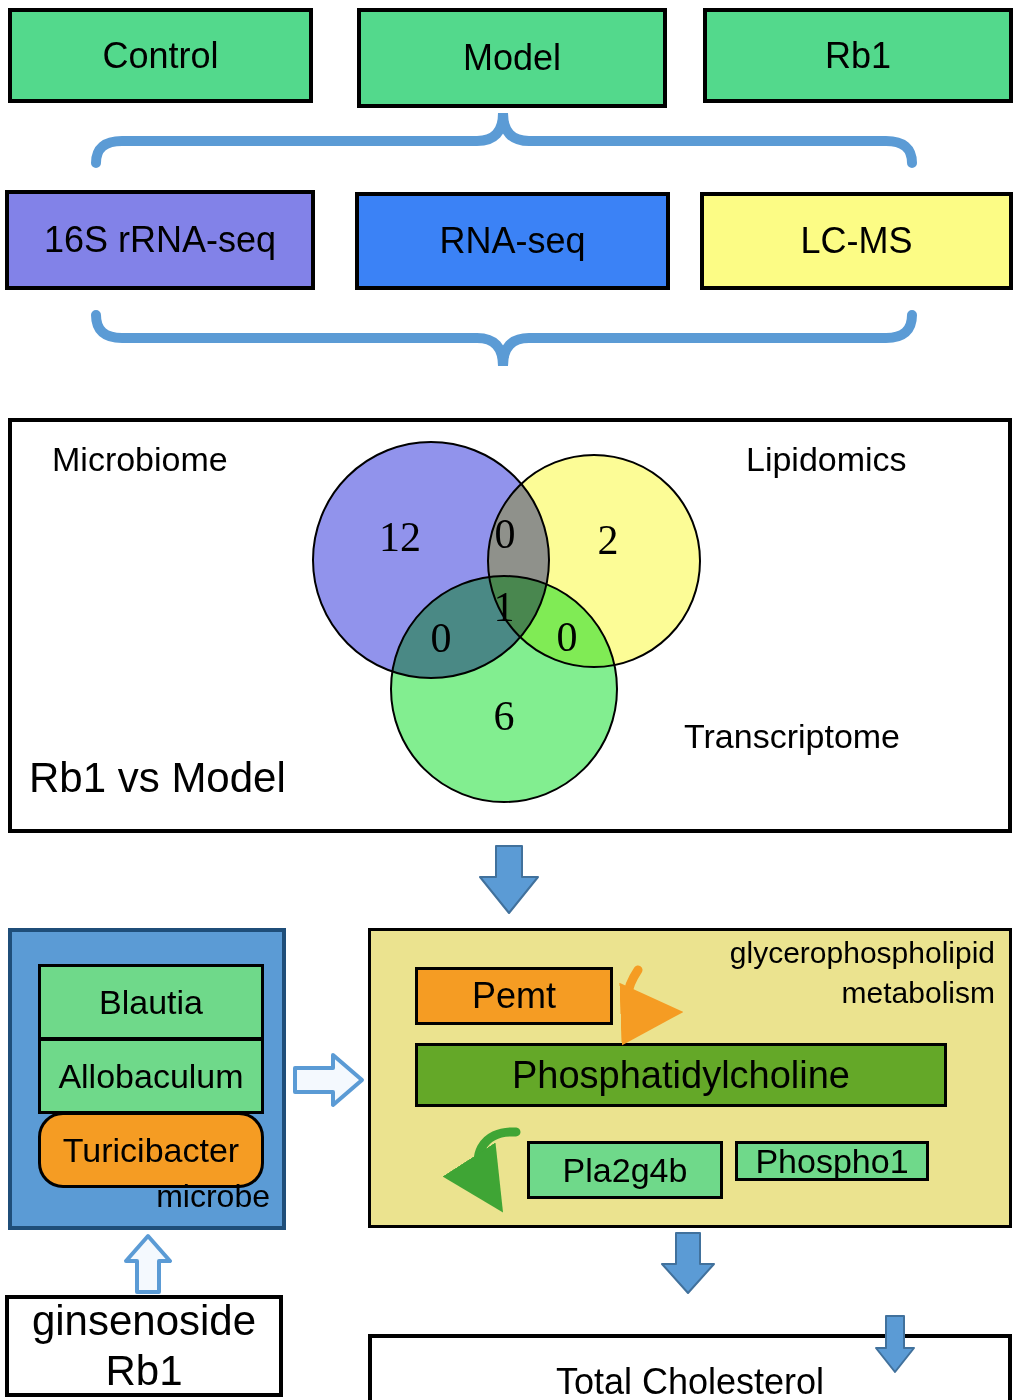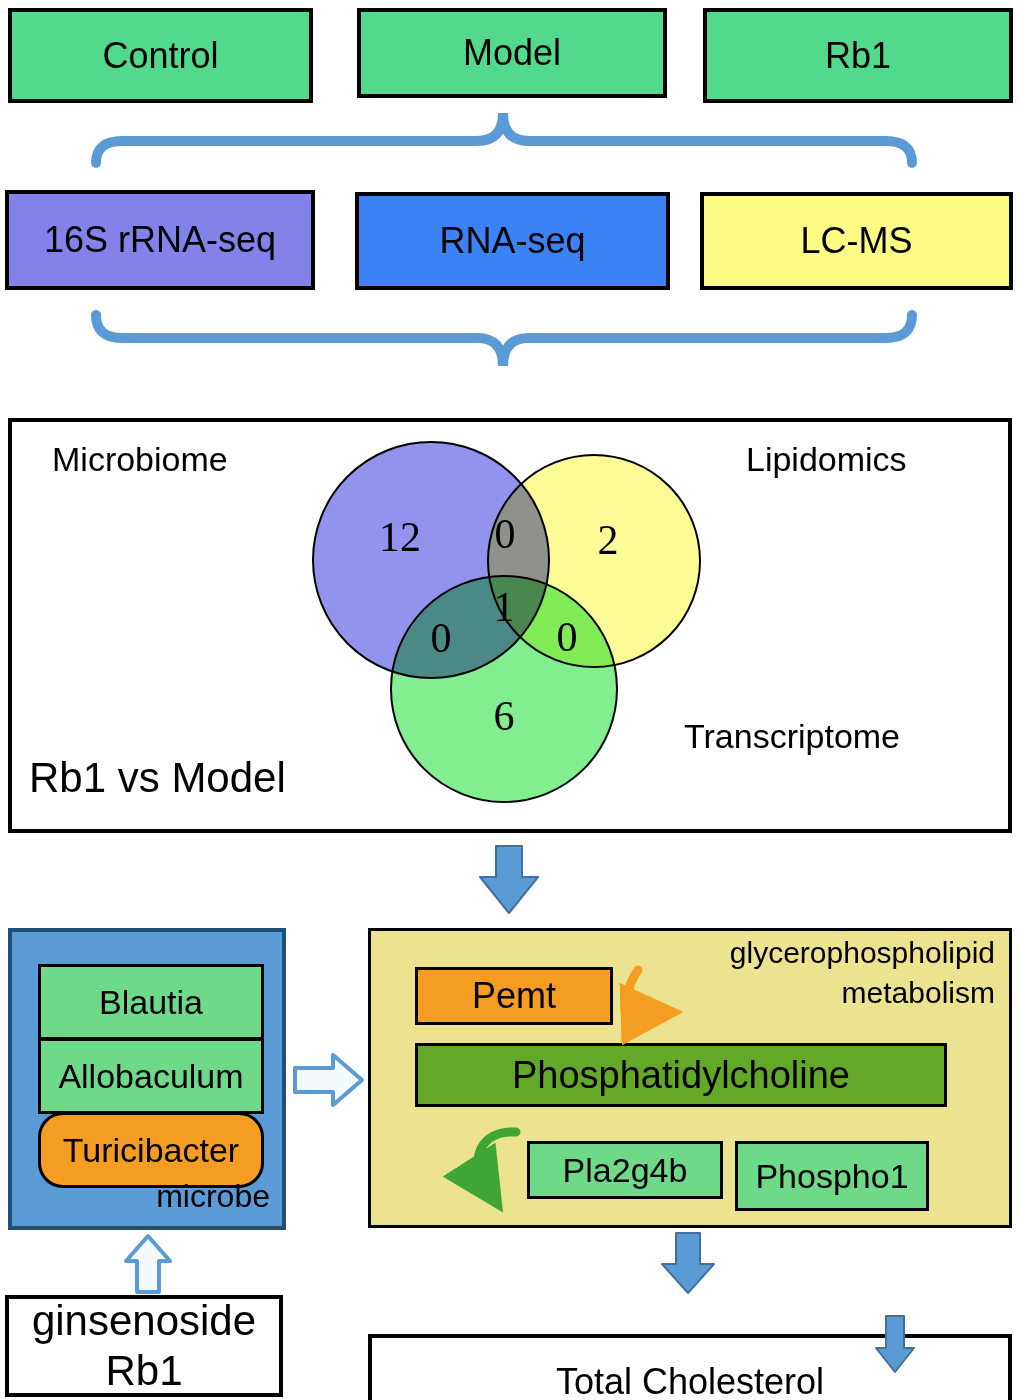--- a/index.html
+++ b/index.html
@@ -6,21 +6,21 @@
   body { background: #fff; font-family: "Liberation Sans", sans-serif; color: #000; }
   .canvas { position: relative; width: 1020px; height: 1400px; background: #fff; overflow: hidden; }
 
   .box {
     position: absolute; display: flex; align-items: center; justify-content: center;
     border: 4px solid #000; font-size: 36px; text-align: center;
   }
 
   
   #box-control { left: 8px;   top: 8px; width: 305px; height: 95px; background: #53D98C; }
-  #box-model   { left: 357px; top: 8px; width: 310px; height: 90px; background: #53D98C; }
+  #box-model   { left: 357px; top: 8px; width: 310px; height: 100px; background: #53D98C; }
   #box-rb1     { left: 703px; top: 8px; width: 310px; height: 95px; background: #53D98C; }
 
   
   #box-16s    { left: 5px;   top: 190px; width: 310px; height: 100px; background: #8282E8; }
   #box-rnaseq { left: 355px; top: 192px; width: 315px; height: 98px;  background: #3b82f6; }
   #box-lcms   { left: 700px; top: 192px; width: 313px; height: 98px;  background: #FCFC85; }
 
   
   #venn-panel { position: absolute; left: 8px; top: 418px; width: 1004px; height: 415px;
                 border: 4px solid #000; background: #fff; }
@@ -47,21 +47,21 @@
   
   #pathway-panel { position: absolute; left: 368px; top: 928px; width: 644px; height: 300px;
                    background: #EBE38F; border: 3px solid #000; }
   #pathway-annotation { position: absolute; right: 14px; top: 2px; font-size: 30px;
                         text-align: right; line-height: 40px; }
   .p-box { position: absolute; display: flex; align-items: center; justify-content: center;
            border: 3px solid #000; }
   #pemt-box     { left: 44px;  top: 36px;  width: 198px; height: 58px; background: #F59C23; font-size: 36px; }
   #pc-box       { left: 44px;  top: 112px; width: 532px; height: 64px; background: #64A828; font-size: 38px; }
   #pla2g4b-box  { left: 156px; top: 210px; width: 196px; height: 58px; background: #6FD98A; font-size: 34px; }
-  #phospho1-box { left: 364px; top: 210px; width: 194px; height: 70px; background: #6FD98A; font-size: 34px; }
+  #phospho1-box { left: 364px; top: 210px; width: 194px; height: 40px; background: #6FD98A; font-size: 34px; }
 
   
   #ginsenoside-box { left: 5px; top: 1295px; width: 278px; height: 102px; background: #fff;
                      font-size: 42px; line-height: 1.18; flex-direction: column; }
   #cholesterol-box { left: 368px; top: 1297px; width: 644px; height: 95px; background: #fff; font-size: 36px; margin-top: 37px; }
 
   
   #overlay { position: absolute; inset: 0; width: 100%; height: 100%; pointer-events: none; z-index: 5; }
   .brace { fill: none; stroke: #5B9BD5; stroke-width: 10; stroke-linecap: round; }
   .solid-arrow  { fill: #5B9BD5; stroke: #41719C; stroke-width: 2; stroke-linejoin: round; }

